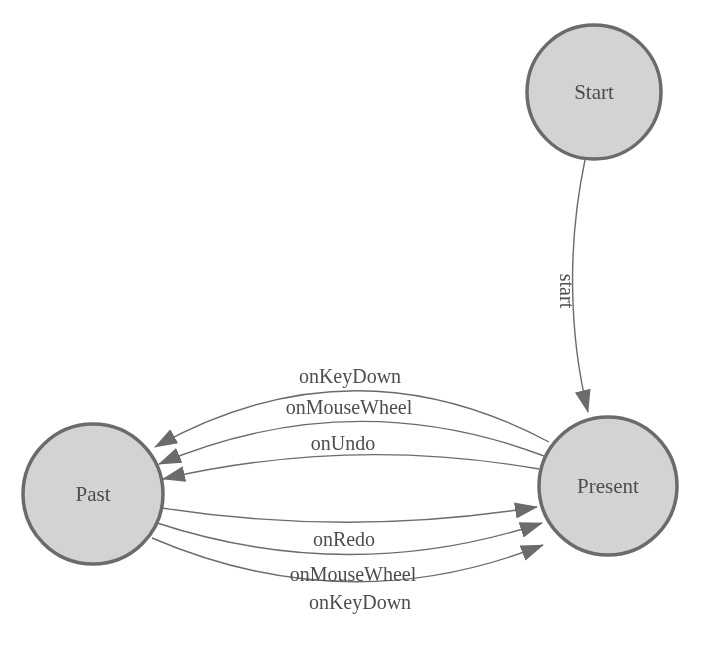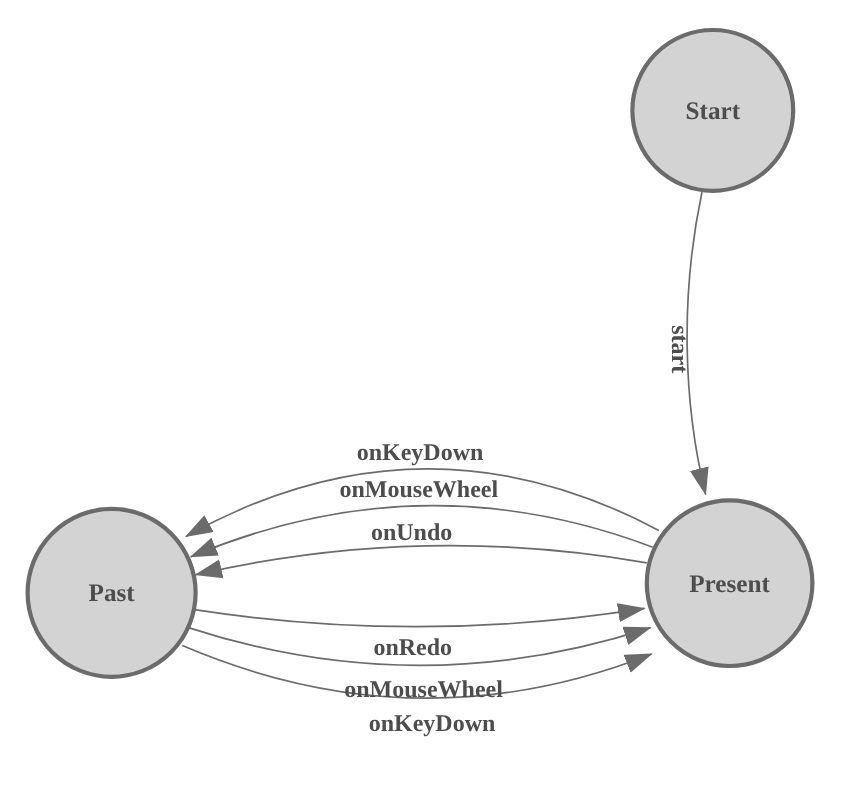--- a/index.html
+++ b/index.html
@@ -7,21 +7,20 @@
     padding: 0;
     background: #ffffff;
     font-family: "Liberation Serif", "DejaVu Serif", serif;
   }
   .canvas {
     position: relative;
     width: 721px;
     height: 670px;
     background: #ffffff;
     overflow: hidden;
-    font-weight: bold;
   }
   svg { display: block; }
   text {
     font-family: "Liberation Serif", "DejaVu Serif", serif;
   }
   .node-label { font-size: 21px; }
   .edge-label { font-size: 20px; }
 </style>
 </head>
 <body>

